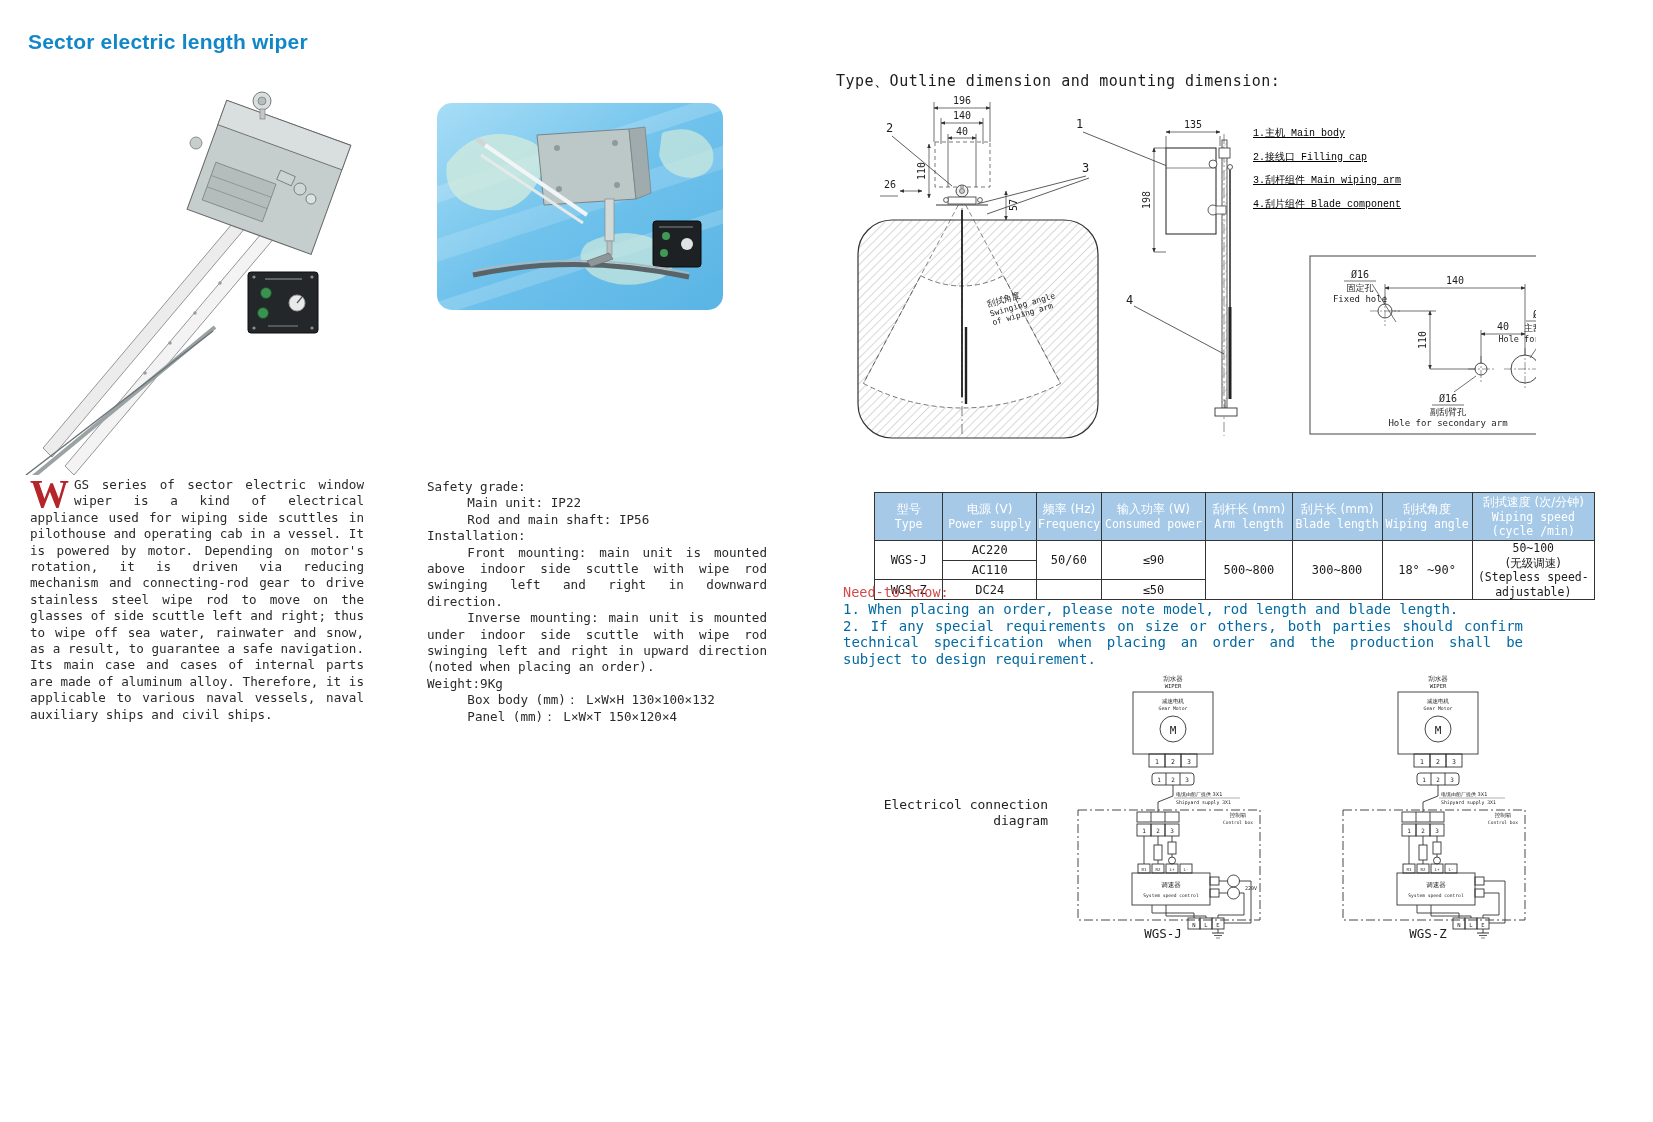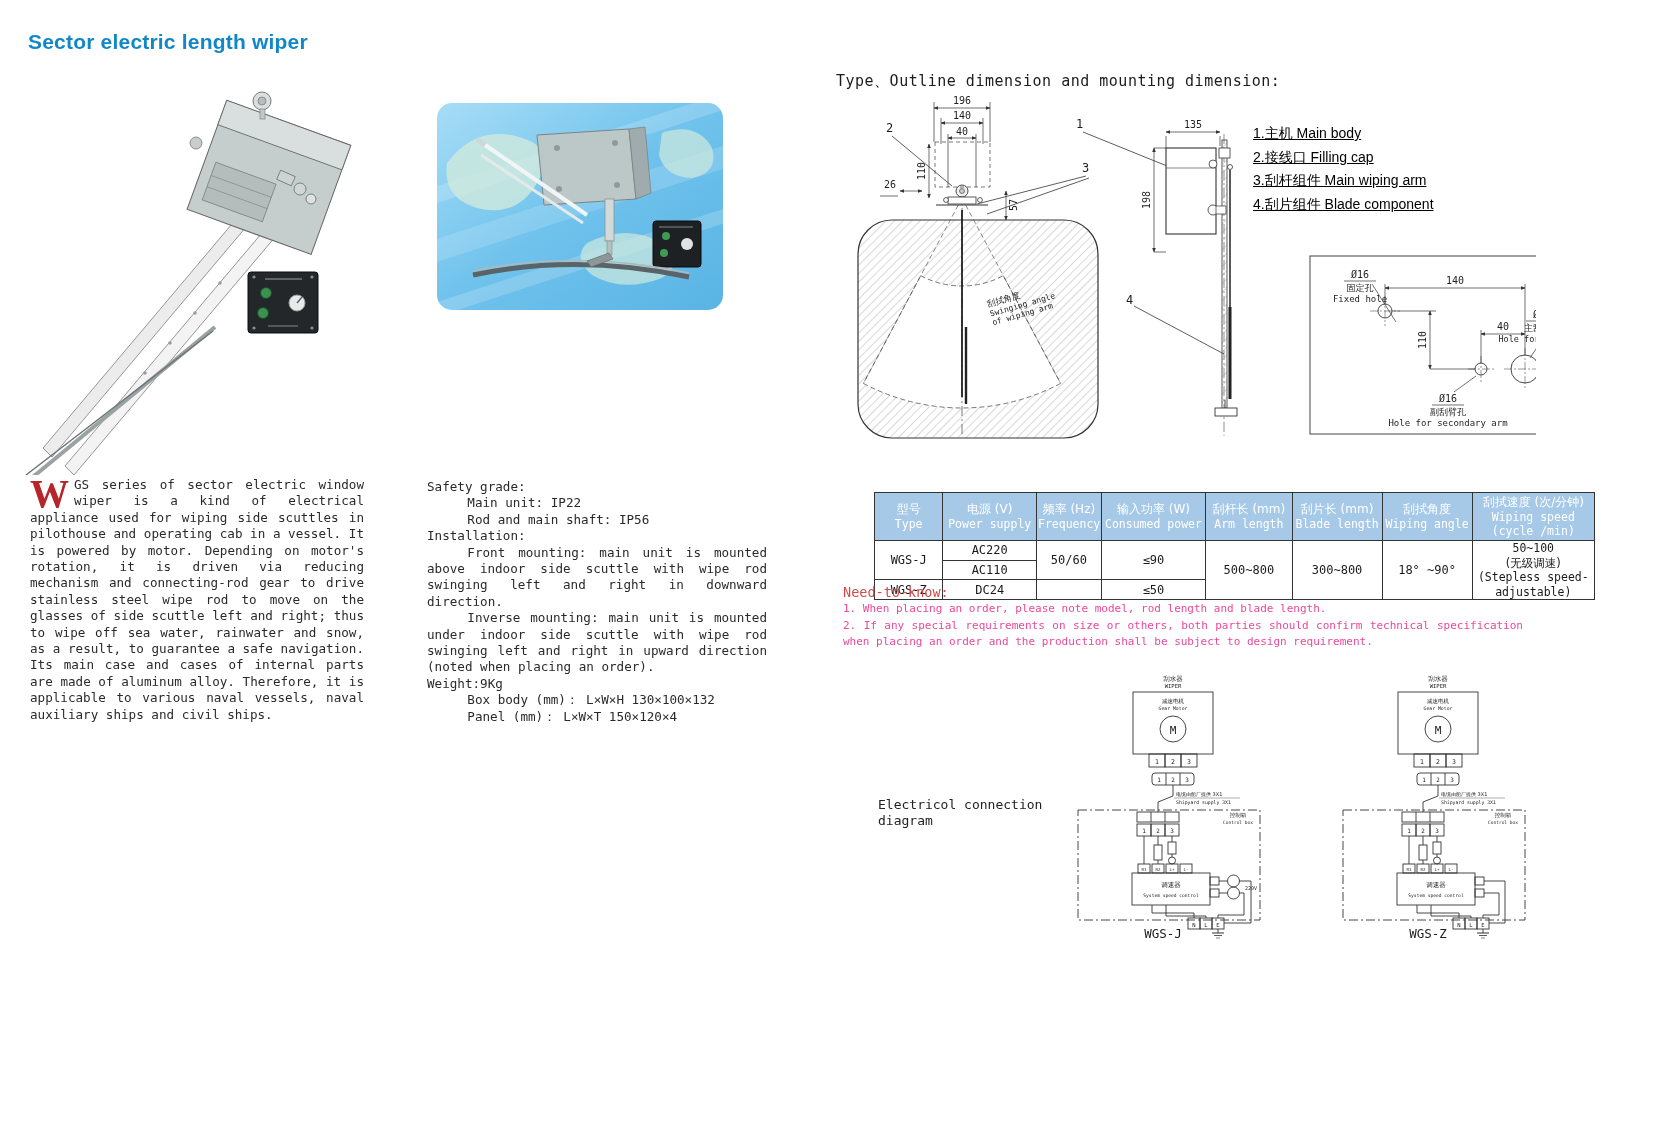--- a/index.html
+++ b/index.html
@@ -7,34 +7,34 @@
   body{position:relative;font-family:"DejaVu Sans Mono",monospace;color:#222}
   .abs{position:absolute}
   .page-title{font-family:"Liberation Sans",sans-serif;font-weight:bold;font-size:21px;color:#1287c8;letter-spacing:.2px}
   .bodytext{font-size:12.6px;line-height:16.4px;text-align:justify;color:#2a2a2a}
   .bodytext p{margin:0}
   .dropcap{float:left;font-family:"Liberation Serif",serif;font-weight:bold;font-size:39px;line-height:31px;color:#b5252a;margin:1px 5px 0 0}
   .indent{text-indent:3.6em}
   .ind1{padding-left:3.2em}
   .hang{ text-indent:3.2em }
   .sec-heading{font-size:15px;letter-spacing:.5px;color:#1c1c1c}
-  .legend{font-family:Liberation Sans, sans-serif;font-size:14px;line-height:23.5px;color:#000}
+  .legend{font-family:Liberation Mono, monospace;font-size:10px;line-height:23.5px;color:#000}
   .legend div{text-decoration:underline;white-space:nowrap}
   
   table.spec{border-collapse:collapse;width:721px;table-layout:fixed}
   table.spec td,table.spec th{border:1px solid #333;text-align:center;vertical-align:middle;font-weight:normal;overflow:hidden}
   table.spec th{background:#a6c9e8;color:#fff;padding:2px 1px}
   th .zh{font-family:"DejaVu Sans",sans-serif;font-size:12px;line-height:15px}
   th .en{font-size:11.5px;line-height:14px}
   table.spec td{font-size:12px;height:18px;color:#1a1a1a;background:#fff}
   td .zh{font-family:"DejaVu Sans",sans-serif}
   .speedcell div{line-height:14.5px;font-size:11.5px}
   .ntk-heading{color:#d34a4a;font-size:13.5px;line-height:17px}
-  .ntk-item{font-size:11px;line-height:16.5px;text-align:justify;color:#ec4899}
-  .ediag-caption{font-size:13px;line-height:16px;text-align:left;color:#222}
+  .ntk-item{font-size:14px;line-height:16.5px;text-align:justify;color:#0369a1}
+  .ediag-caption{font-size:13px;line-height:16px;text-align:right;color:#222}
   svg text{fill:#1d1d1d;font-family:"DejaVu Sans Mono",monospace}
   svg text.zh{font-family:"DejaVu Sans",sans-serif}
   .thin{stroke:#333;stroke-width:.9;fill:none}
 </style>
 </head>
 <body>
 
 <div class="abs page-title" style="left:28px;top:30px">Sector electric length wiper</div>
 
 <svg class="abs" style="left:10px;top:85px" width="390" height="390" viewBox="0 0 390 390">

